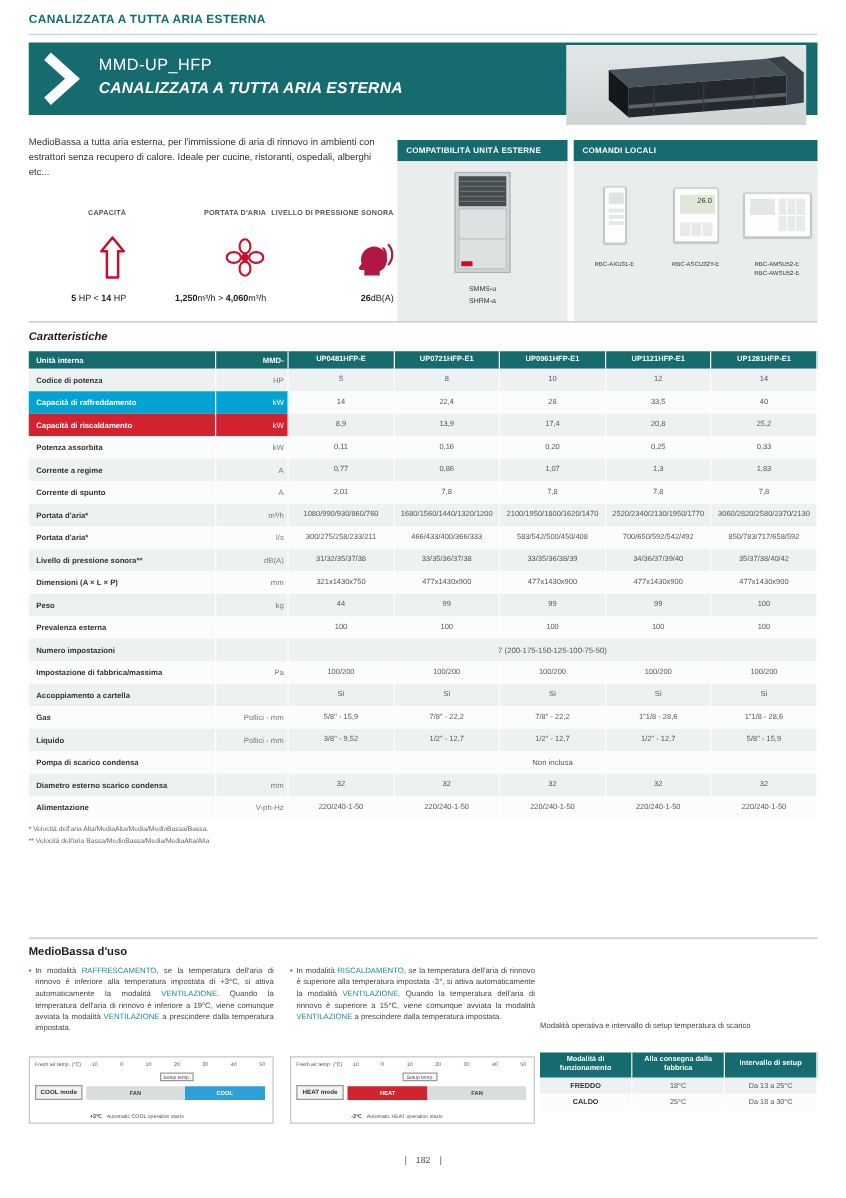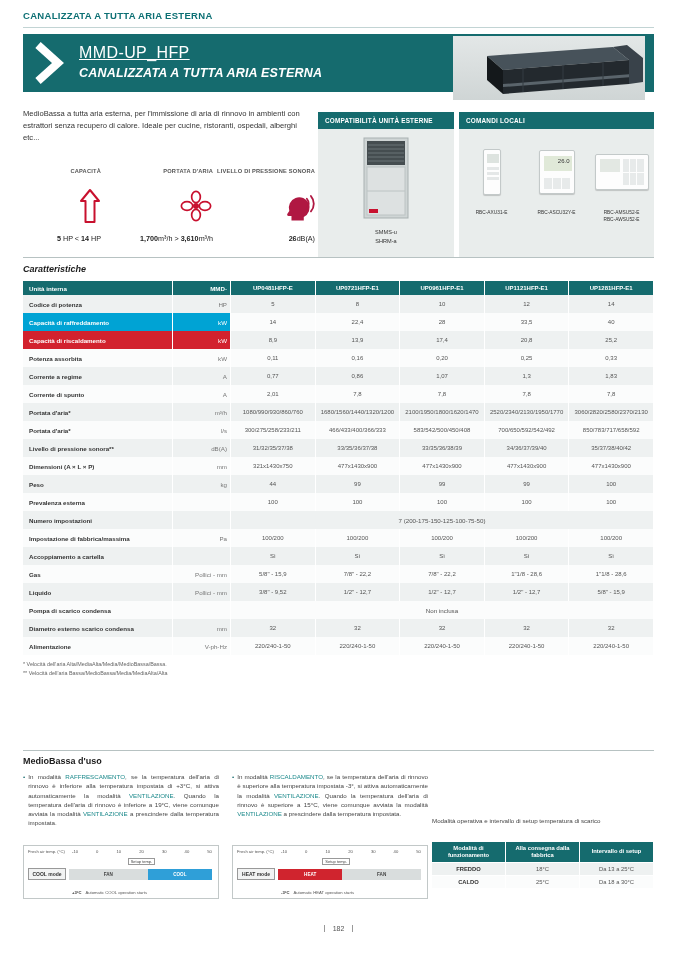--- a/index.html
+++ b/index.html
@@ -7,21 +7,21 @@
   body { font-family:"Liberation Sans", sans-serif; }
   .page { position:relative; width:677px; height:958px; background:#fff; overflow:hidden; }
 
   
   .eyebrow { position:absolute; left:23px; top:10px; font-size:9.5px; font-weight:bold; color:#0d7074; letter-spacing:.3px; }
   .toprule { position:absolute; left:23px; top:27px; width:631px; height:1px; background:#c2d4d4; }
 
   .band { position:absolute; left:23px; top:34px; width:631px; height:58px; background:#156b6e; }
   .chevron { position:absolute; left:10px; top:8px; width:32px; height:42px; }
   .band-text { position:absolute; left:56px; top:10px; color:#fff; }
-  .band-model { font-size:16px; letter-spacing:.4px;text-decoration:underline; }
+  .band-model { font-size:13px; letter-spacing:.4px; }
   .band-title { font-size:12.5px; font-weight:bold; font-style:italic; margin-top:4px; letter-spacing:.2px; }
   .product-img { position:absolute; left:430px; top:2px; width:192px; height:64px; background:linear-gradient(#e3e7e7,#cfd5d5); overflow:hidden; }
 
   
   .intro { position:absolute; left:23px; top:108px; width:284px; font-size:7.6px; line-height:1.55; color:#333; }
   .spec-list { position:absolute; left:23px; top:168px; width:292px; display:flex; }
   .spec-item { display:flex; flex-direction:column; align-items:flex-end; text-align:center; }
   .spec-item:nth-child(1){ width:78px; } .spec-item:nth-child(2){ width:112px; } .spec-item:nth-child(3){ width:102px; }
   .spec-label { font-size:5.7px; font-weight:bold; color:#555; letter-spacing:.2px; min-height:12px; }
   .spec-icon { height:44px; display:flex; align-items:center; justify-content:center; margin-top:4px; }
@@ -155,21 +155,21 @@
           <svg width="34" height="34" viewBox="0 0 36 36">
             <g fill="none" stroke="#c8102e" stroke-width="1.8">
               <ellipse cx="18" cy="8.5" rx="4.6" ry="6"></ellipse>
               <ellipse cx="27.5" cy="18" rx="6" ry="4.6"></ellipse>
               <ellipse cx="18" cy="27.5" rx="4.6" ry="6"></ellipse>
               <ellipse cx="8.5" cy="18" rx="6" ry="4.6"></ellipse>
             </g>
             <circle cx="18" cy="18" r="3.2" fill="#c8102e"></circle>
           </svg>
         </div>
-        <div class="spec-value"><span class="b">1,700</span><span>m³/h &gt; </span><span class="b">3,610</span><span>m³/h</span></div>
+        <div class="spec-value"><span class="b">1,250</span><span>m³/h &gt; </span><span class="b">4,060</span><span>m³/h</span></div>
       </div>
       <div class="spec-item">
         <div class="spec-label">LIVELLO DI PRESSIONE SONORA</div>
         <div class="spec-icon">
           <svg width="38" height="32" viewBox="0 0 42 34">
             <path d="M16 33 v-5 h-3.2 c-1.4 0 -2 -1.3 -1.3 -2.4 l2.1 -3.2 a11.5 11.5 0 1 1 16 6.8 v3.8 z" fill="#b01842"></path>
             <path d="M33 9 a8.5 8.5 0 0 1 0 11 M37.5 6 a13 13 0 0 1 0 17" stroke="#b01842" stroke-width="2" fill="none" stroke-linecap="round"></path>
           </svg>
         </div>
         <div class="spec-value"><span class="b">26</span><span>dB(A)</span></div>

